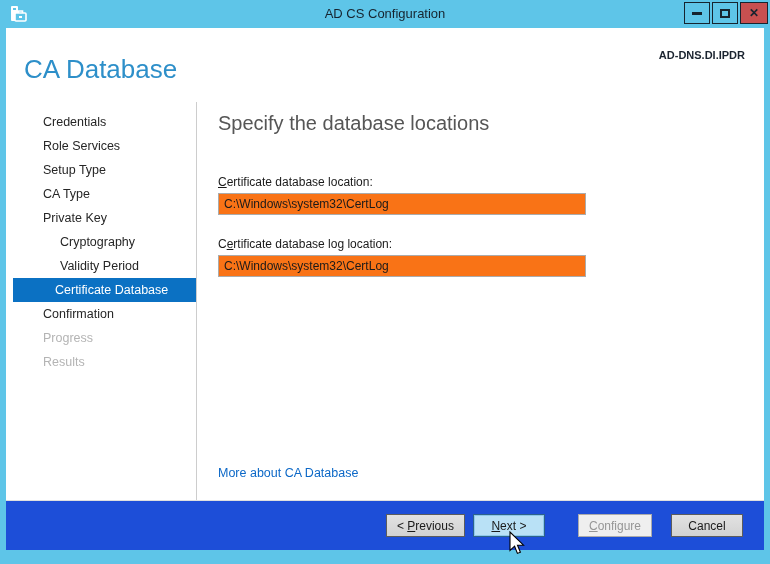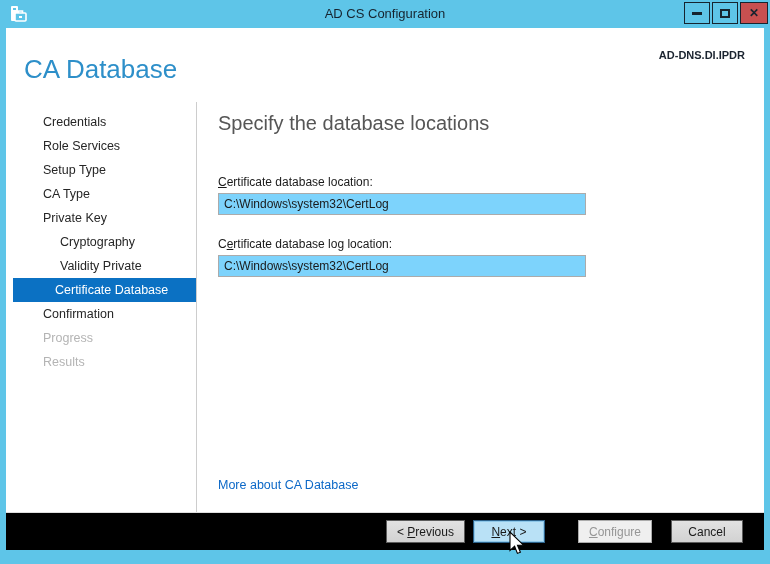--- a/index.html
+++ b/index.html
@@ -57,30 +57,30 @@
   .nav-item.disabled { color:#b4b4b4; }
 
   
   .content { flex:1; display:flex; flex-direction:column; padding:10px 24px 14px 21px; }
   .content-heading { font-size:20px; font-weight:300; color:#565656; }
   .field-label { margin-top:40px; font-size:12px; color:#1a1a1a; }
   .field-label.second { margin-top:22px; }
   .ak { text-decoration:underline; }
   .text-input {
     margin-top:4px; width:368px; height:22px;
-    border:1px solid #ababab; background:#7dd3fc;
+    border:1px solid #ababab; background:#f97316;
     font-family:"Liberation Sans", sans-serif; font-size:12px; color:#1a1a1a;
     padding:0 5px; outline:none; display:block;
   }
   .content-spacer { flex:1; }
   .more-link { font-size:12.5px; color:#0c68c7; text-decoration:none; margin-bottom:6px; align-self:flex-start; }
 
   
   .panel-footer {
-    height:38px; flex:none; background:#000000; border-top:1px solid #dfdfdf;
+    height:50px; flex:none; background:#1d4ed8; border-top:1px solid #dfdfdf;
     display:flex; align-items:center; justify-content:flex-end; padding-right:21px;
   }
   .btn {
     height:23px; min-width:72px; padding:0 10px;
     background:linear-gradient(#e2e2e2,#d2d2d2); border:1px solid #5c5c5c;
     font-family:"Liberation Sans", sans-serif; font-size:12px; color:#1a1a1a;
     display:inline-flex; align-items:center; justify-content:center; cursor:default;
   }
   .btn.previous { margin-right:8px; }
   .btn.next {
@@ -134,21 +134,21 @@
 
     <div class="panel-body">
 
       <nav class="sidebar">
         <div class="nav-item">Credentials</div>
         <div class="nav-item">Role Services</div>
         <div class="nav-item">Setup Type</div>
         <div class="nav-item">CA Type</div>
         <div class="nav-item">Private Key</div>
         <div class="nav-item indent">Cryptography</div>
-        <div class="nav-item indent">Validity Private</div>
+        <div class="nav-item indent">Validity Period</div>
         <div class="nav-item selected">Certificate Database</div>
         <div class="nav-item">Confirmation</div>
         <div class="nav-item disabled">Progress</div>
         <div class="nav-item disabled">Results</div>
       </nav>
 
       <div class="content">
         <div class="content-heading">Specify the database locations</div>
 
         <div class="field-label"><span></span><span class="ak">C</span><span>ertificate database location:</span></div>

